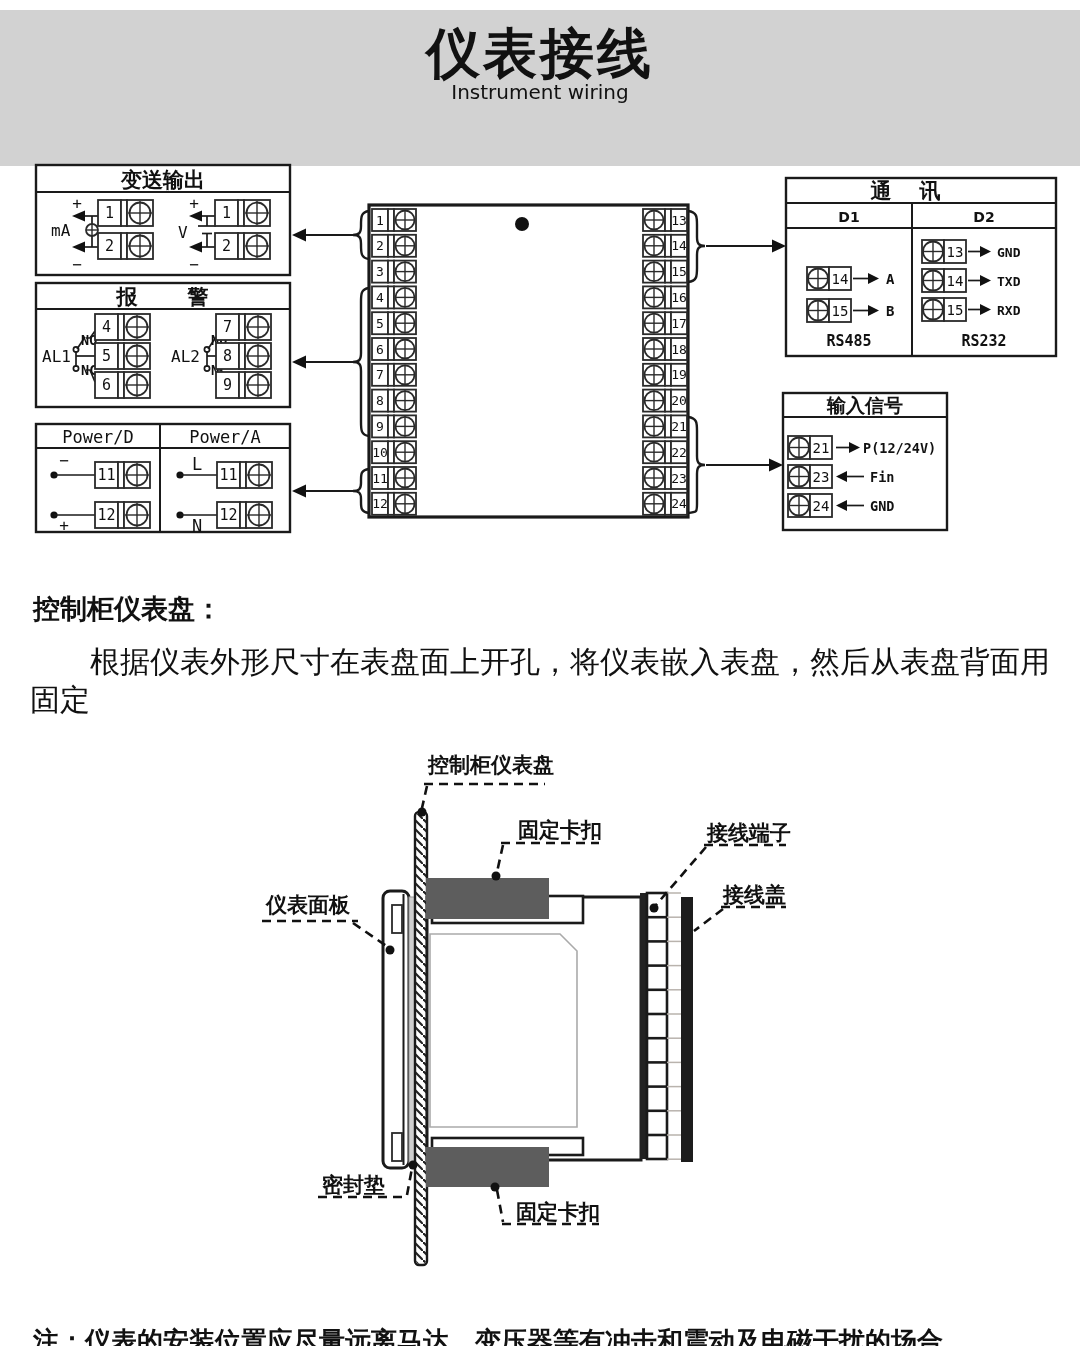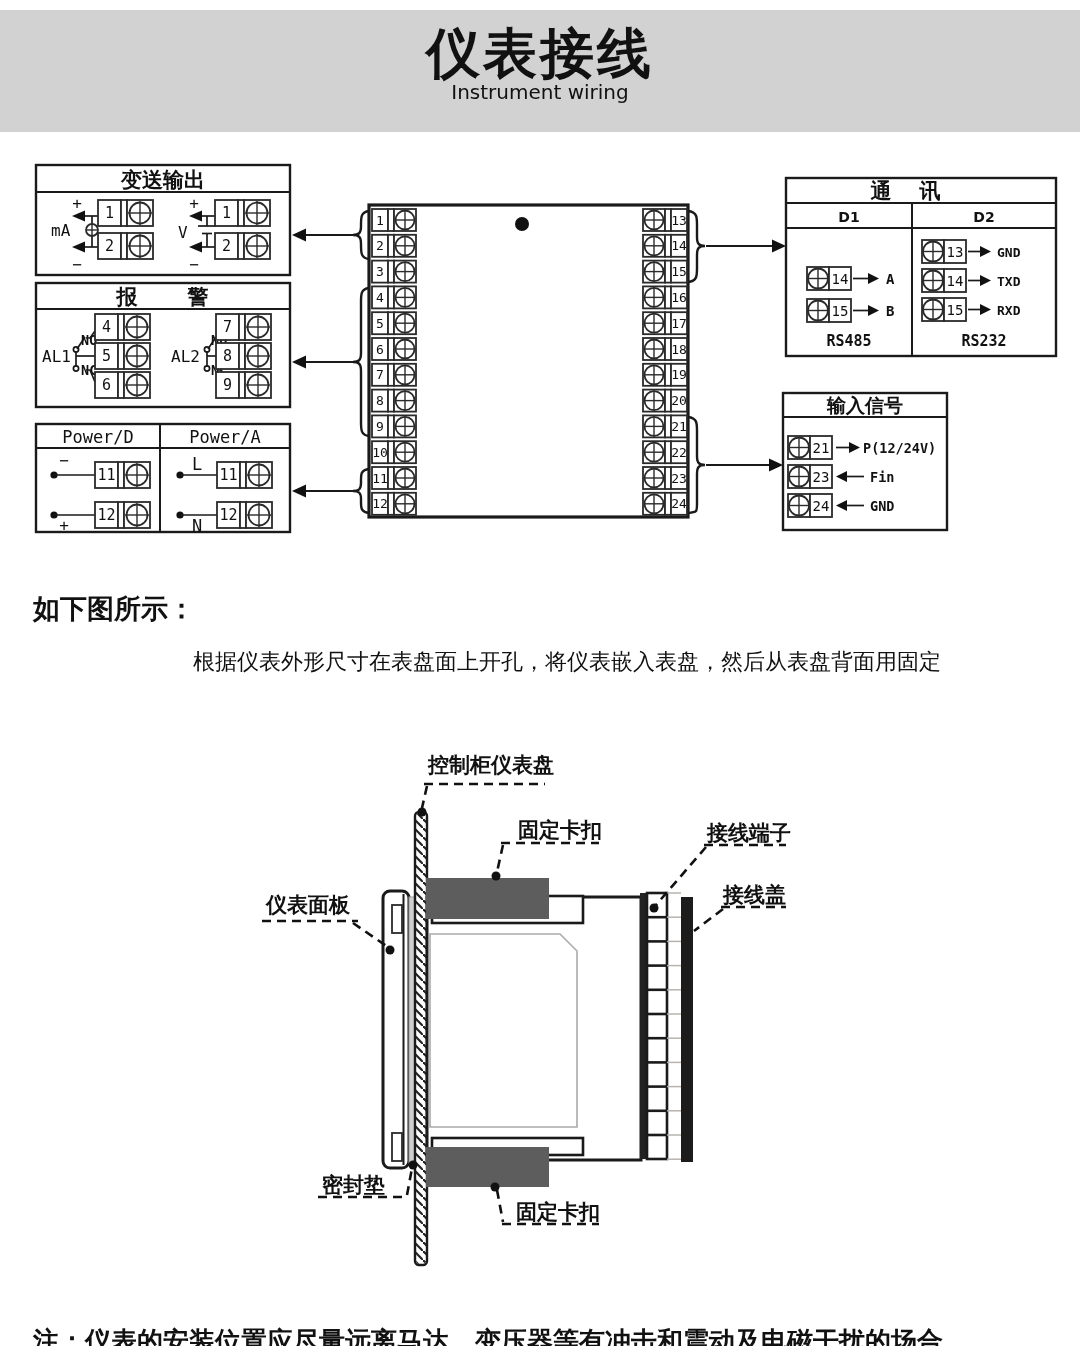--- a/index.html
+++ b/index.html
@@ -1,25 +1,25 @@
 <!DOCTYPE html>
 <html><head>
 <meta charset="utf-8">
 <style>
   html,body{margin:0;padding:0;}
   body{
     position:relative;width:1080px;height:1346px;background:#fff;
     font-family:"DejaVu Sans",sans-serif;color:#111;overflow:hidden;
   }
-  .banner{position:absolute;left:0;top:10px;width:1080px;height:122px;background:#d2d2d2;text-align:center;}
+  .banner{position:absolute;left:0;top:10px;width:1080px;height:156px;background:#d2d2d2;text-align:center;}
   .banner-title{font-size:54px;font-weight:bold;letter-spacing:3px;padding-top:16px;line-height:56px;}
   .banner-sub{font-size:20px;margin-top:-2px;}
   .abs{position:absolute;}
   .sec-heading{left:33px;top:591px;font-size:27px;font-weight:700;}
-  .para{left:30px;top:643px;width:1030px;font-size:22px;line-height:38px;font-weight:500;text-align:center;}
+  .para{left:30px;top:643px;width:1030px;font-size:30px;line-height:38px;font-weight:500;}
   .para .indent{text-indent:2em;}
   .note{left:33px;top:1292px;font-size:26px;font-weight:600;margin-top:32px;}
   svg{position:absolute;left:0;}
   svg text{font-family:"DejaVu Sans",sans-serif;fill:#111;}
   .cn{font-weight:600;}
   .mono{font-family:"DejaVu Sans Mono",monospace;}
   .bx{fill:none;stroke:#1a1a1a;stroke-width:2.4;}
   .bx3{fill:none;stroke:#1a1a1a;stroke-width:3.2;}
   .ln{stroke:#1a1a1a;stroke-width:2;}
   .wire{stroke:#1a1a1a;stroke-width:1.7;fill:none;}
@@ -592,21 +592,21 @@
         <line x1="789" y1="505.5" x2="809" y2="505.5" class="sl"></line>
         <rect x="810" y="494" width="22" height="23" class="tc"></rect>
         <text x="821" y="510.54" class="mono" font-size="14" text-anchor="middle">24</text>
       </g>
       <path d="M836,505.5 L847,500 L847,511 Z" class="ah"></path>
       <line x1="846" y1="505.5" x2="864" y2="505.5" class="wire" stroke-width="2"></line>
       <text x="870" y="510.5" class="mono" font-weight="bold" font-size="13.5">GND</text>
     </g>
 </svg>
 
-<div class="abs sec-heading">如下图所示：</div>
+<div class="abs sec-heading">控制柜仪表盘：</div>
 <div class="abs para">
   <div class="indent">根据仪表外形尺寸在表盘面上开孔，将仪表嵌入表盘，然后从表盘背面用固定</div>
 </div>
 
 <svg style="top:750px" width="1080" height="535" viewBox="0 750 1080 535">
   <defs>
     <pattern id="hatch" patternUnits="userSpaceOnUse" width="9" height="9">
       <path d="M-2,-2 L11,11" stroke="#222" stroke-width="2.2"></path>
     </pattern>
   </defs>

